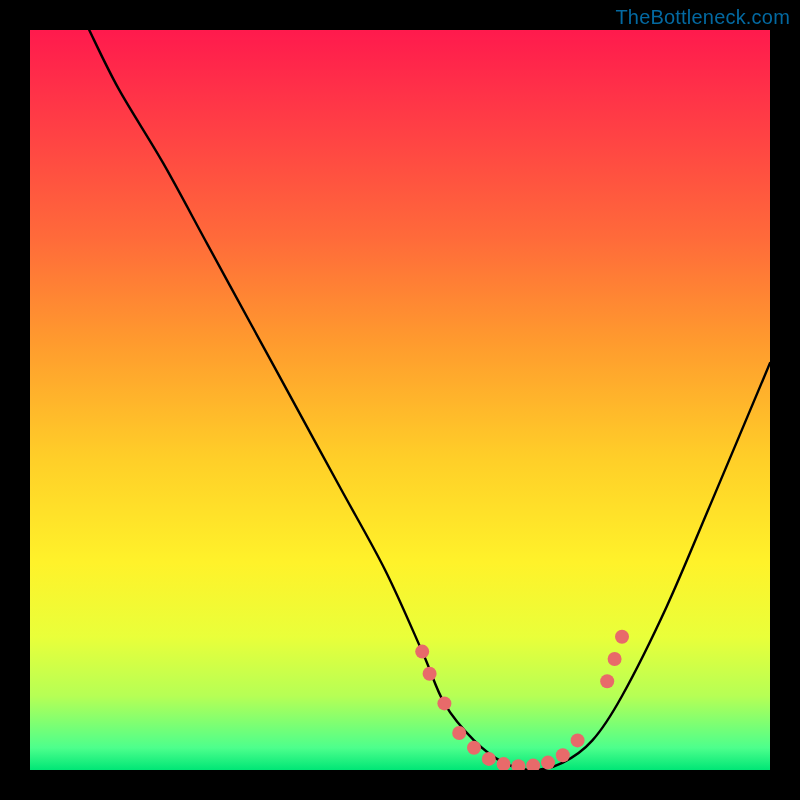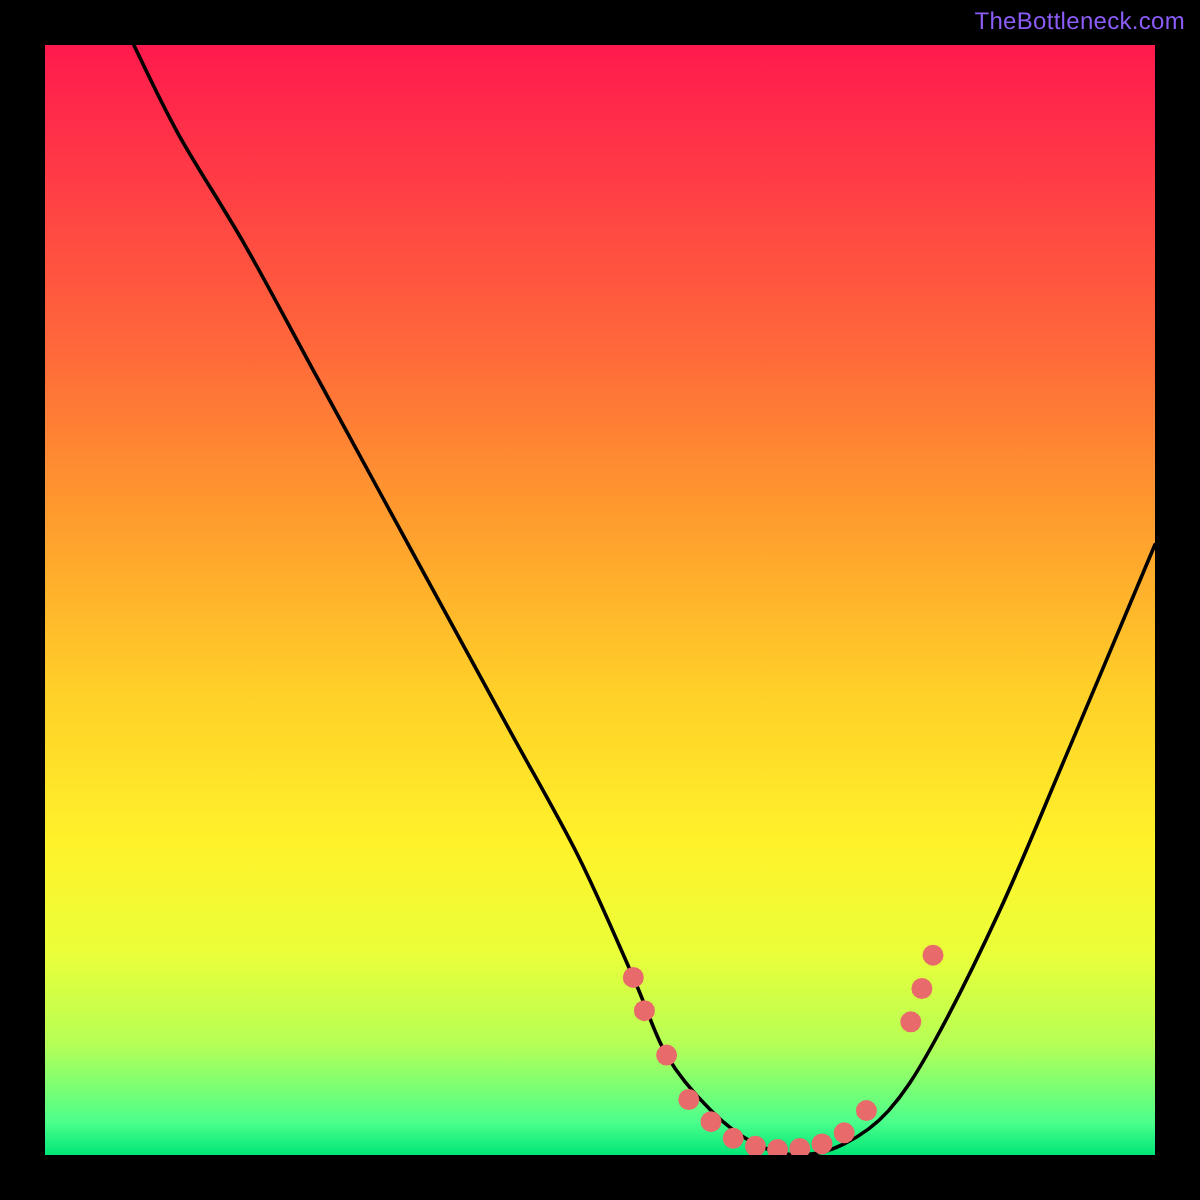--- a/index.html
+++ b/index.html
@@ -43,22 +43,22 @@
     left: 0;
     top: 0;
     width: 740px;
     height: 740px;
     pointer-events: none;
   }
   .watermark {
     position: absolute;
     top: 6px;
     right: 10px;
-    color: #8b5cf6;
-    font-size: 16px;
+    color: #0369a1;
+    font-size: 20px;
     letter-spacing: 0.2px;
   }
 </style>
 </head>
 <body>
 
 <div class="stage">
   <div class="watermark">TheBottleneck.com</div>
 
   <div class="plot">

